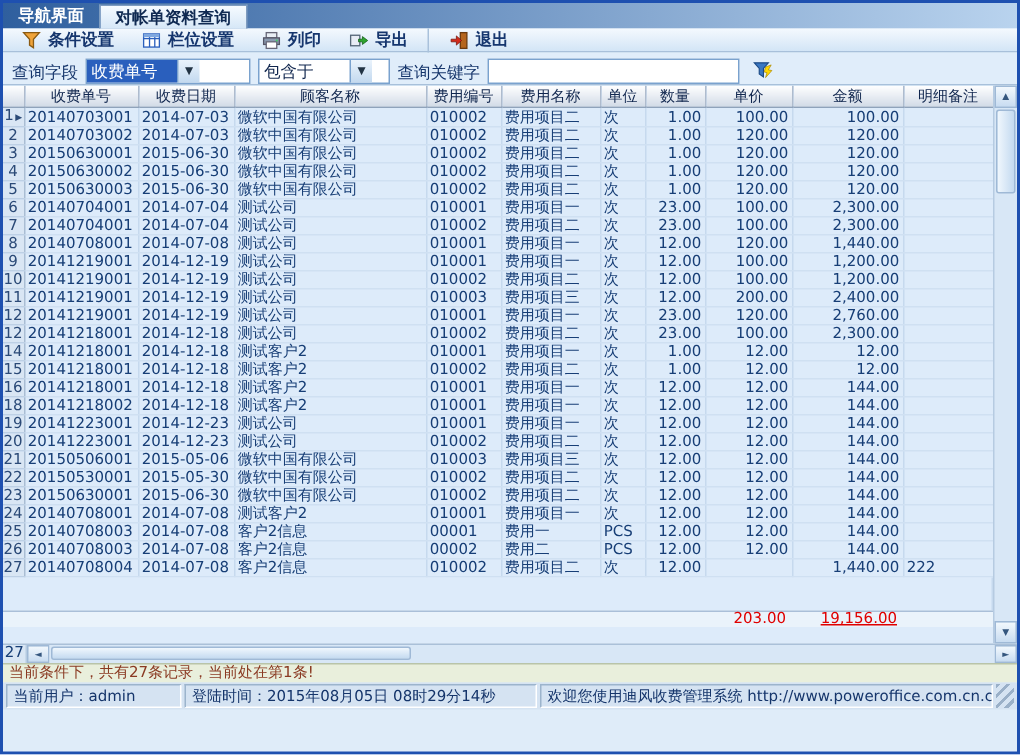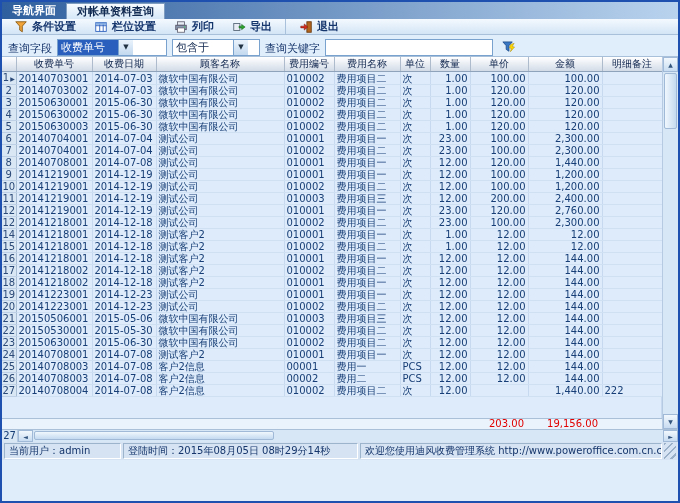--- a/index.html
+++ b/index.html
@@ -44,21 +44,21 @@
   table{border-collapse:collapse;table-layout:fixed;width:660px;}
   th{height:14px;font-size:10px;font-weight:normal;background:linear-gradient(#ffffff,#d2dbe7);border-right:1px solid #aebbcd;border-bottom:1px solid #8fa3bb;color:#10264e;white-space:nowrap;overflow:hidden;}
   td{height:11px;line-height:11px;font-size:10px;color:#173e76;border-right:1px solid #c6d9ee;border-bottom:1px solid #cfe0f2;padding:0 2px;white-space:nowrap;overflow:hidden;background:#ddebfa;}
   td.rn{background:#d9e6f4;border-right:1px solid #a9bdd3;border-bottom:1px solid #bdd0e5;text-align:center;color:#2b4a77;padding:0;}
   tr.current td.rn::after{content:"▶";font-size:6px;margin-left:1px;}
   td.num{text-align:right;}
   .filler{height:22px;background:#ddebfa;border-right:1px solid #c6d9ee;}
   .totalsrow{height:11px;position:relative;background:#eaf3fb;border-top:1px solid #aabfd8;}
   .tot{position:absolute;top:0;font-size:10px;line-height:10px;color:#e00000;text-align:right;}
   .tot-qty{left:468px;width:54px;}
-  .tot-amt{left:526px;width:70px;}
+  .tot-amt{left:526px;width:70px;text-decoration:underline;}
 
   
   .vscroll{width:16px;height:372px;background:#d8e7f6;border-left:1px solid #b6cbe1;display:flex;flex-direction:column;}
   .sbtn{height:15px;background:linear-gradient(#f2f8fd,#c8dcf1);border:1px solid #9fb9d6;font-size:6px;color:#34567e;text-align:center;line-height:13px;}
   .vtrack{flex:1;position:relative;}
   .vthumb{position:absolute;top:1px;left:1px;width:13px;height:56px;background:linear-gradient(to right,#f0f7fd,#c4daf0);border:1px solid #9fb9d6;border-radius:2px;}
   .footerrow{height:13px;background:#dde9f6;border-top:1px solid #aac0d8;display:flex;align-items:stretch;}
   .footcount{width:16px;font-size:10px;color:#173e76;text-align:center;line-height:12px;border-right:1px solid #b6cbe1;background:#d9e6f4;}
   .hscroll{flex:1;display:flex;}
   .hbtn{width:15px;height:100%;background:linear-gradient(#f2f8fd,#c8dcf1);border:1px solid #9fb9d6;font-size:6px;color:#34567e;text-align:center;line-height:11px;}
@@ -380,33 +380,20 @@
               <td>测试客户2</td>
               <td>010001</td>
               <td>费用项目一</td>
               <td>次</td>
               <td class="num">12.00</td>
               <td class="num">12.00</td>
               <td class="num">144.00</td>
               <td></td>
             </tr>
             <tr>
-              <td class="rn">17</td>
-              <td>20141218002</td>
-              <td>2014-12-18</td>
-              <td>测试客户2</td>
-              <td>010002</td>
-              <td>费用项目二</td>
-              <td>次</td>
-              <td class="num">12.00</td>
-              <td class="num">12.00</td>
-              <td class="num">144.00</td>
-              <td></td>
-            </tr>
-            <tr>
               <td class="rn">18</td>
               <td>20141218002</td>
               <td>2014-12-18</td>
               <td>测试客户2</td>
               <td>010001</td>
               <td>费用项目一</td>
               <td>次</td>
               <td class="num">12.00</td>
               <td class="num">12.00</td>
               <td class="num">144.00</td>
@@ -550,20 +537,23 @@
     <div class="footcount">27</div>
     <div class="hscroll">
       <div class="hbtn">◄</div>
       <div class="htrack">
         <div class="hthumb"></div>
       </div>
       <div class="hbtn">►</div>
     </div>
   </div>
 
+  <div class="infoline">
+    <span>当前条件下，共有27条记录，当前处在第1条!</span>
+  </div>
 
   <div class="statusbar">
     <div class="panel p1">当前用户：admin</div>
     <div class="panel p2">登陆时间：2015年08月05日  08时29分14秒</div>
     <div class="panel p3">欢迎您使用迪风收费管理系统  http://www.poweroffice.com.cn.com.cn QQ:45931795 TEL:15962625220</div>
     <div class="grip"></div>
   </div>
 
 </div>
 

